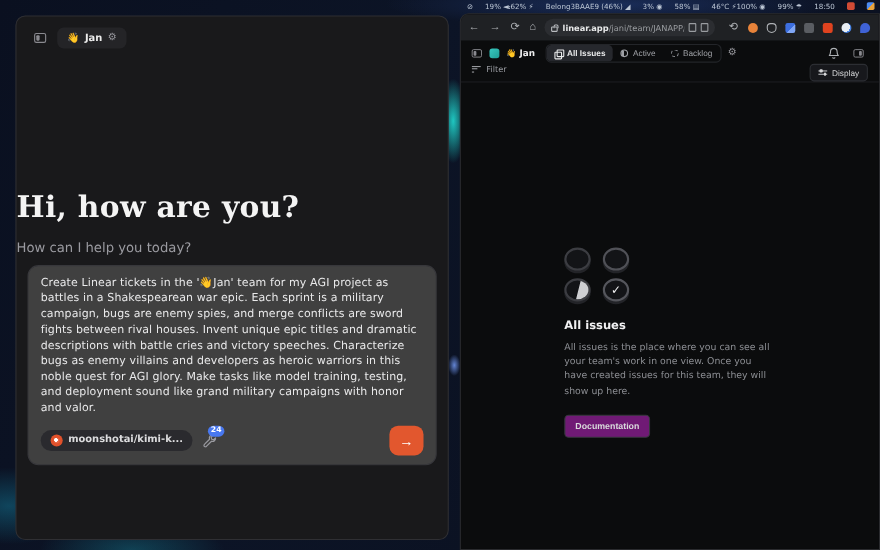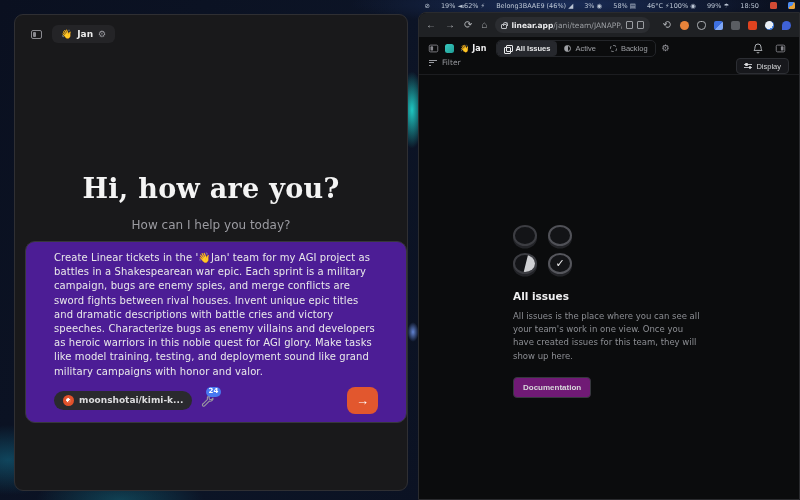--- a/index.html
+++ b/index.html
@@ -31,25 +31,25 @@
   .panel-ic::before { content:""; position:absolute; left:1px; top:1px; bottom:1px; width:3px; background:#8a8a90; border-radius:1px; }
   .panel-ic.right::before { left:auto; right:1px; }
   .gear { color:#9a9aa0; font-size:9px; line-height:1; }
   
   .win-left { position:absolute; left:14px; top:14px; width:394px; height:477px;
     background:#19191b; border:1px solid #2f2f33; border-radius:9px; z-index:2; }
   .jan-header { display:flex; align-items:center; gap:10px; padding:10px 0 0 16px; }
   .jan-chip { display:flex; align-items:center; gap:5px; background:#242427; border-radius:6px; padding:4px 9px; }
   .jan-chip .emoji { font-size:9px; color:#f0b267; }
   .jan-chip .name { font-size:9px; color:#ececec; font-weight:600; }
-  .greet { position:absolute; top:158px; left:0; right:0; text-align:center; }
+  .greet { position:absolute; top:158px; left:0; right:0; text-align:left; }
   .greet h1 { font-family:"DejaVu Serif", serif; font-weight:600; font-size:27px; color:#f4f4f4; letter-spacing:.3px; }
   .greet p { margin-top:14px; font-size:12px; color:#9b9ba1; }
-  .composer { position:absolute; left:10px; right:0; top:226px; background:#4c1d95;
-    border:1px solid #37373b; border-radius:10px; padding:9px 28px 8px; }
+  .composer { position:absolute; left:10px; right:10px; top:226px; background:#404040;
+    border:1px solid #37373b; border-radius:10px; padding:9px 11px 8px; }
   .composer .prompt { font-size:10px; line-height:1.42; color:#e9e9ea; letter-spacing:.1px; }
   .composer-row { display:flex; align-items:center; margin-top:8px; gap:9px; }
   .model-chip { display:flex; align-items:center; gap:5px; background:#2a2a2e; border-radius:13px; padding:4px 9px; }
   .moon-ic { width:11px; height:11px; border-radius:50%; background:#e1512b; position:relative; flex:0 0 auto; }
   .moon-ic::after { content:""; position:absolute; left:3px; top:3px; width:5px; height:5px; border-radius:50%;
     background:radial-gradient(circle at 35% 35%, #fff 0 40%, rgba(255,255,255,.15) 41%); }
   .model-chip .label { font-size:9px; color:#dcdcde; font-weight:600; }
   .tools { position:relative; width:16px; height:14px; }
   .tools svg { position:absolute; left:0; bottom:0; }
   .tools .badge { position:absolute; right:-4px; top:-6px; background:#4878f0; color:#fff; font-size:7px;

